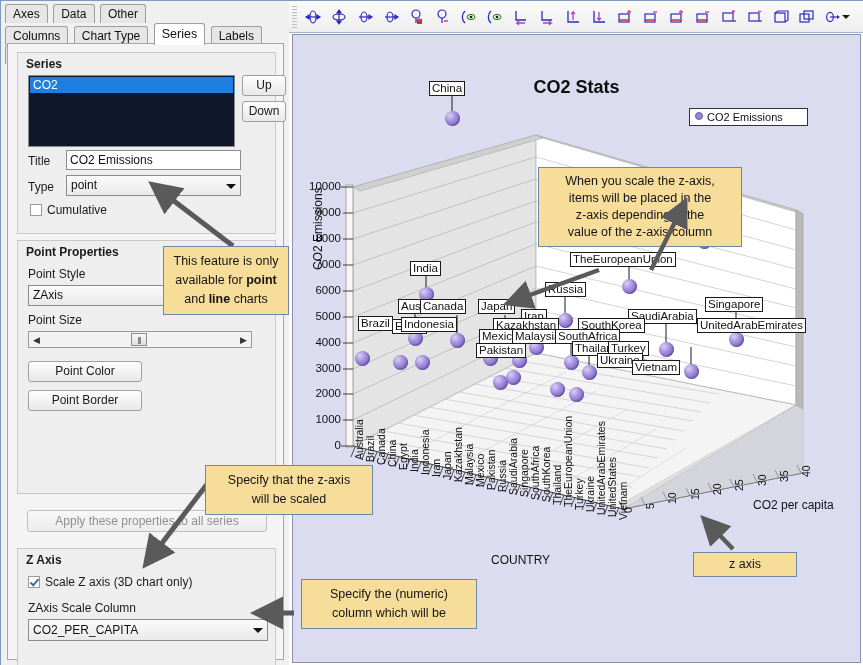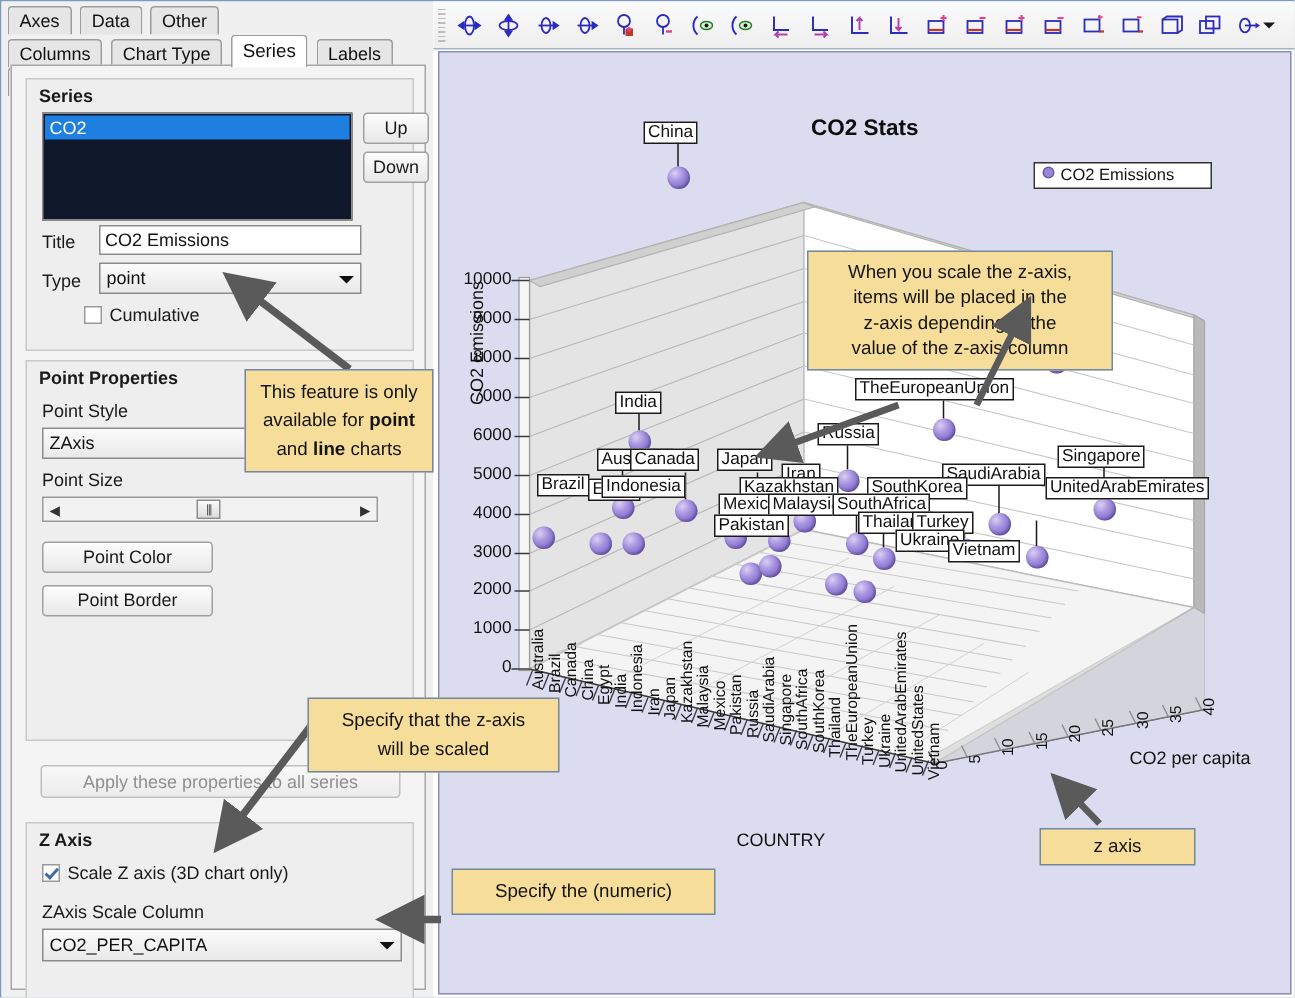--- a/index.html
+++ b/index.html
@@ -112,21 +112,21 @@
     position:absolute;top:4px;width:24px;height:24px;box-sizing:border-box;
     display:flex;align-items:center;justify-content:center;
   }
 
   .chart-area{
     position:absolute;left:3px;top:33px;width:569px;height:629px;
     background:#dcdcf0;border:1px solid #8f8fb4;box-sizing:border-box;overflow:hidden;
   }
   .chart-title{
     position:absolute;left:0;right:0;top:42px;text-align:center;
-    font-size:15px;font-weight:bold;color:#0d0d0d;
+    font-size:18px;font-weight:bold;color:#0d0d0d;
   }
   .legend{
     position:absolute;left:396px;top:73px;width:119px;height:18px;
     background:#ffffff;border:1px solid #333;box-sizing:border-box;
     font-size:11px;color:#111;line-height:16px;
   }
   .legend .dot{
     display:inline-block;width:6px;height:6px;border-radius:50%;
     background:#9a86d9;border:1px solid #6b5aa8;vertical-align:1px;margin:0 4px 0 5px;
   }
@@ -193,21 +193,21 @@
 
         <div class="fld-label" style="left:10px;top:101px;">Title</div>
         <div class="textbox" style="left:48px;top:97px;width:175px;height:20px;">CO2 Emissions</div>
 
         <div class="fld-label" style="left:10px;top:127px;">Type</div>
         <div class="combo" style="left:48px;top:122px;width:175px;height:21px;">
           <span>point</span>
           <span class="arrow"></span>
         </div>
 
-        <div class="chk" style="left:38px;top:150px;text-align:right;">
+        <div class="chk" style="left:12px;top:150px;text-align:right;">
           <span class="box"></span><span>Cumulative</span>
         </div>
       </div>
 
       <div class="chk" style="left:37px;top:218px;">
         <span class="box"></span><span>Use Right Axis</span>
       </div>
       <div class="chk disabled" style="left:37px;top:241px;">
         <span class="box checked"></span><span>Show Shadow (2D chart only)</span>
       </div>
@@ -719,16 +719,17 @@
       <div><span>and </span><b>line</b><span> charts</span></div>
     </div>
 
     <div class="callout" style="left:204px;top:464px;width:168px;line-height:19px;">
       <div>Specify that the z-axis</div>
       <div>will be scaled</div>
     </div>
 
     <div class="callout" style="left:300px;top:578px;width:176px;line-height:19px;">
       <div>Specify the (numeric)</div>
+      <div>column which will be</div>
     </div>
   </div>
 
 </div>
 
 </body></html>

